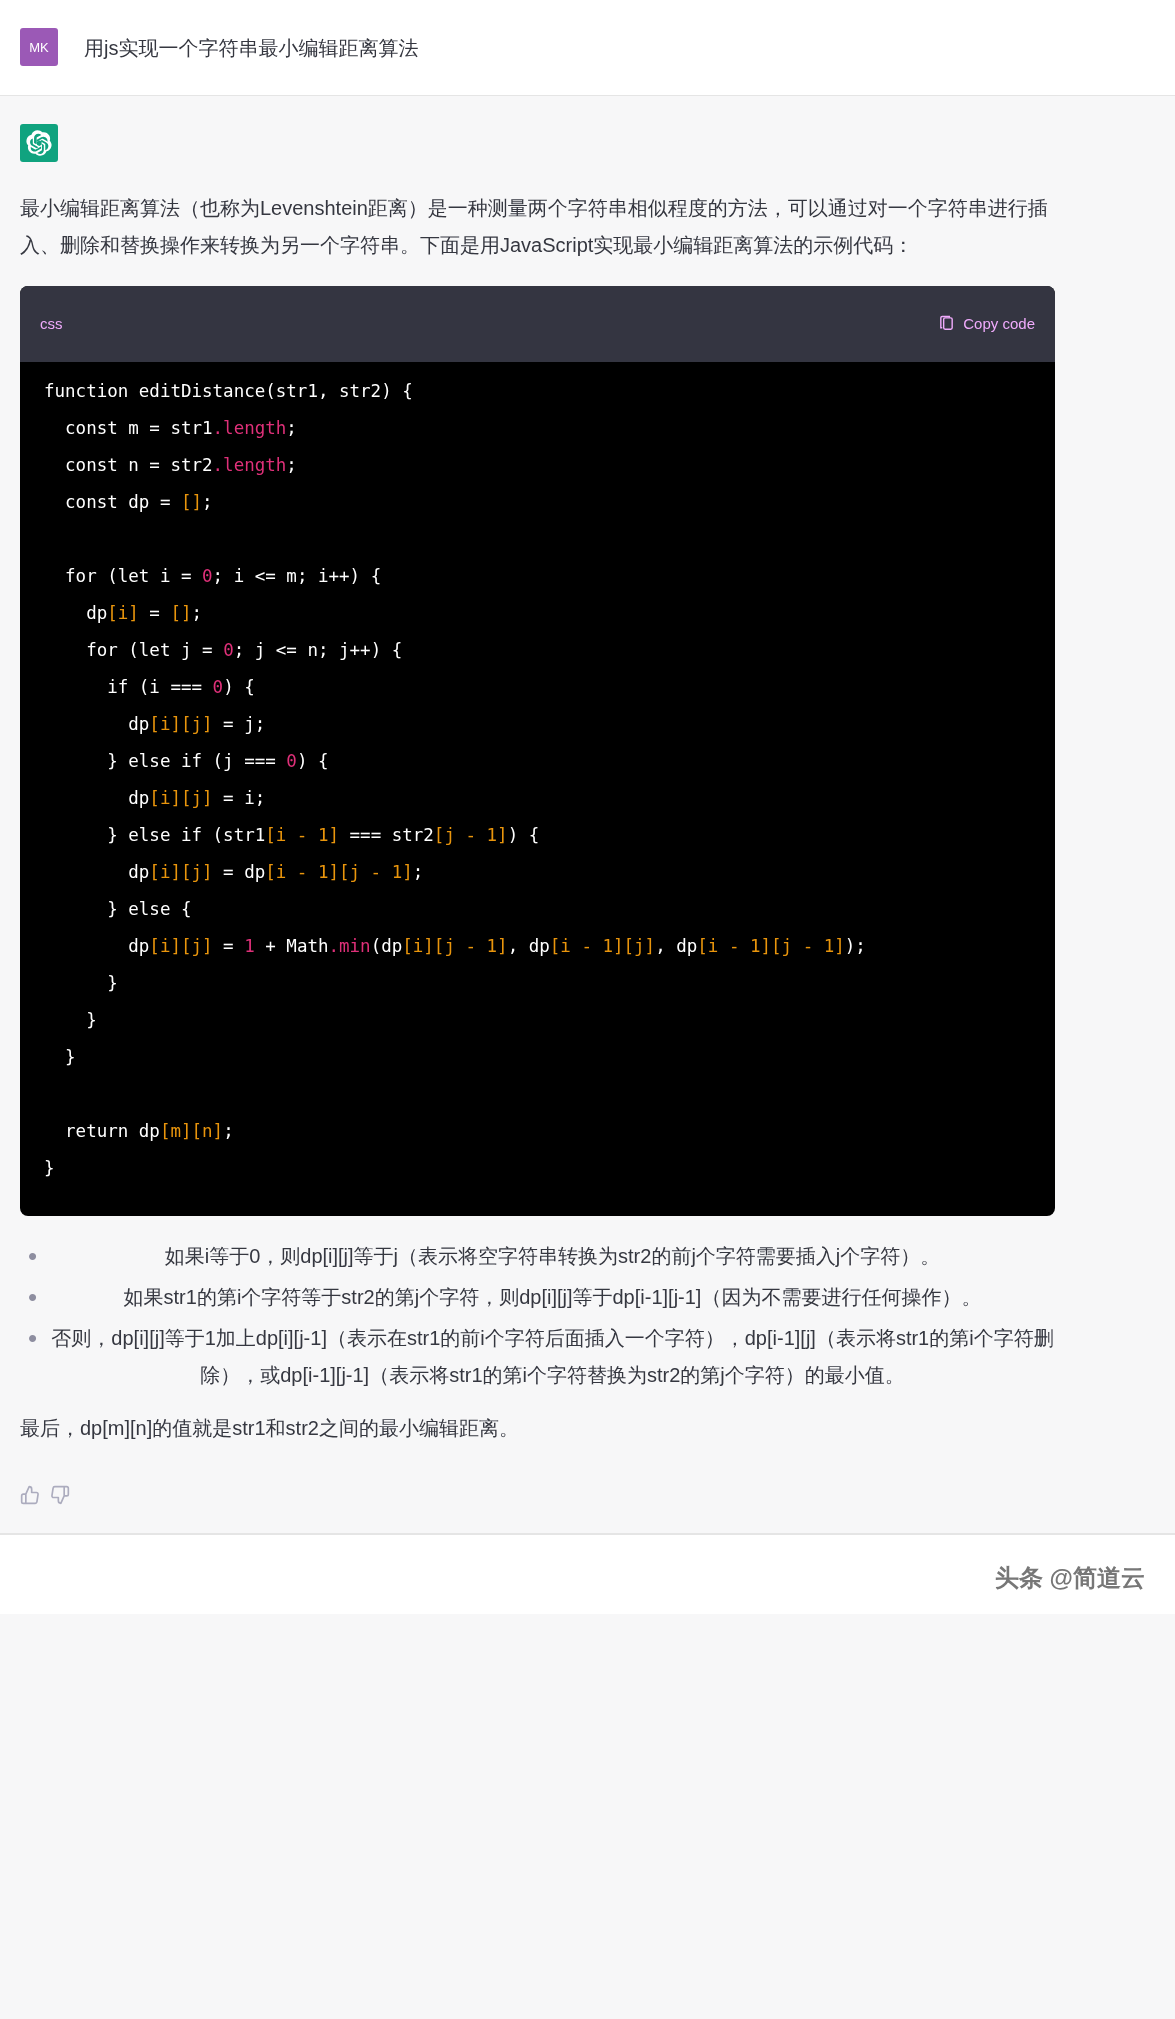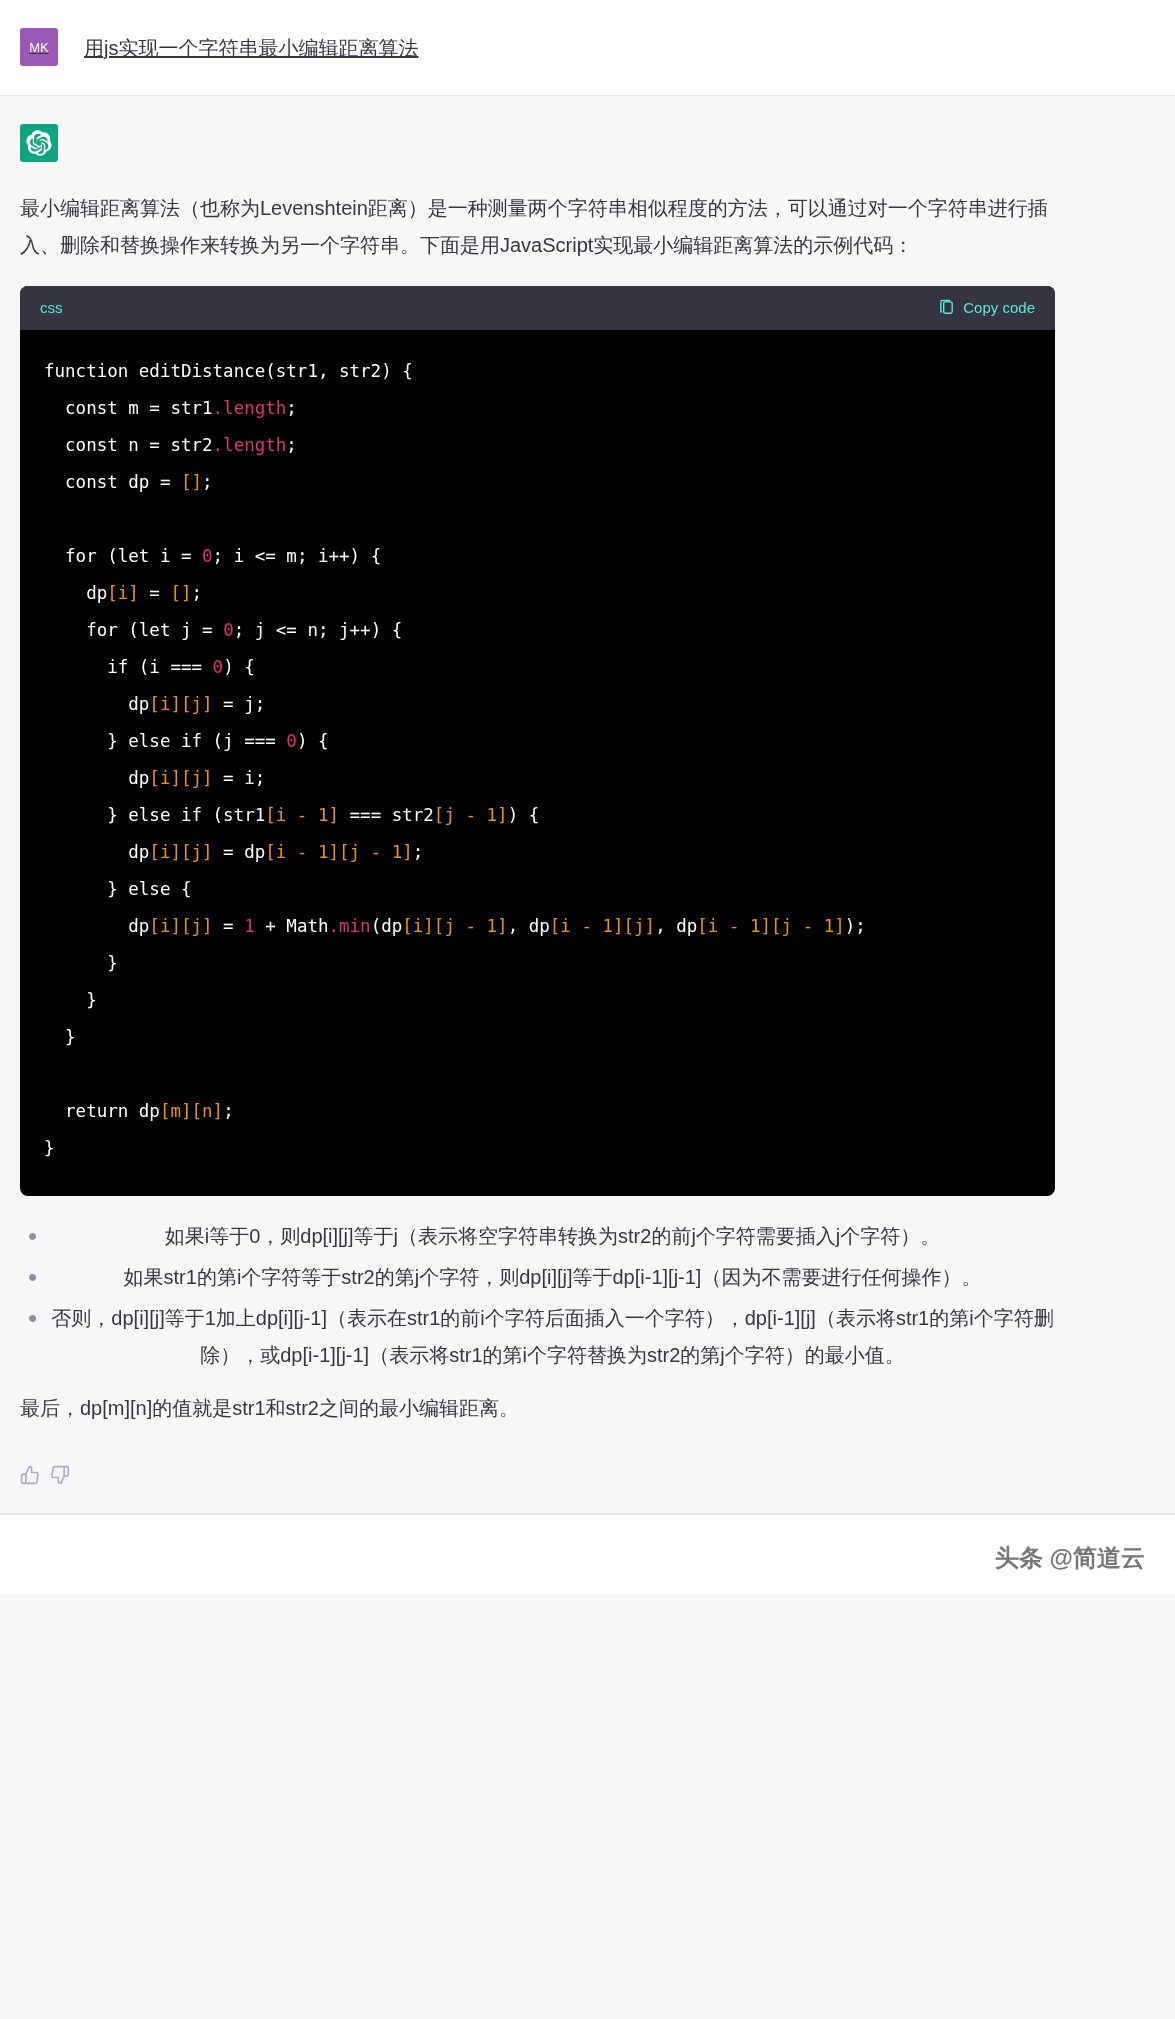--- a/index.html
+++ b/index.html
@@ -1,31 +1,31 @@
 <!DOCTYPE html>
 <html><head>
 <meta charset="utf-8">
 <style>
   * { margin: 0; padding: 0; box-sizing: border-box; }
   body { font-family: -apple-system, "Segoe UI", "PingFang SC", "Microsoft YaHei", sans-serif; background: #f7f7f8; color: #343541; width: 1175px; }
   .msg { display: flex; gap: 26px; padding: 28px 120px 28px 20px; border-bottom: 1px solid #e5e5e5; }
-  .msg.user { background: #ffffff; text-decoration: underline; }
+  .msg.user { background: #ffffff; }
   .msg.assistant { background: #f7f7f8; flex-direction: column; }
   .avatar { width: 38px; height: 38px; border-radius: 3px; flex-shrink: 0; display: flex; align-items: center; justify-content: center; font-size: 13px; color: #fff; font-weight: 500; }
   .avatar.mk { background: #9b59b6; }
   .avatar.gpt { background: #10a37f; }
   .avatar.gpt svg { width: 26px; height: 26px; }
   .content { flex: 1; font-size: 20px; line-height: 1.85; color: #353740; min-width: 0; padding-top:2px;}
   .actions { display: flex; gap: 10px; color: #acacbe; flex-shrink: 0; padding-top:4px;}
   .actions svg { width: 20px; height: 20px; cursor: pointer; }
   .codebox { background: #000000; border-radius: 8px; margin: 22px 0; overflow: hidden; }
-  .codehead { background: #343541; color: #5eead4; font-size: 15px; padding: 8px 20px; display: flex; justify-content: space-between; align-items: center; font-family: -apple-system, sans-serif; }
+  .codehead { background: #343541; color: #f0abfc; font-size: 15px; padding: 24px 20px; display: flex; justify-content: space-between; align-items: center; font-family: -apple-system, sans-serif; }
   .copybtn { display: flex; align-items: center; gap: 8px; cursor: pointer; }
   .copybtn svg { width: 17px; height: 17px; }
-  pre { padding: 22px 24px 30px; overflow-x: auto; }
+  pre { padding: 10px 24px 30px; overflow-x: auto; }
   code { font-family: "Consolas", "Menlo", monospace; font-size: 17.5px; line-height: 1.95; color: #ffffff; white-space: pre; }
   .hl-num { color: #df3079; }
   .hl-prop { color: #df3079; }
   .hl-br { color: #e9950c; }
   .content p { margin-bottom: 8px; }
   .content ul { margin: 6px 0 16px 0; padding-left: 30px; text-align: center; }
   .content li { margin-bottom: 4px; position: relative; list-style: none; }
   .content li::before { content: "•"; position: absolute; left: -22px; top: -6px; font-size: 26px; color: #8e8ea0;}
   .watermark { position: relative; background:#fff; height:80px; border-top:1px solid #e5e5e5;}
   .watermark span { position:absolute; right: 30px; bottom: 20px; font-size: 24px; color: #777; font-weight:600; text-shadow: 1px 1px 0 #fff;}

